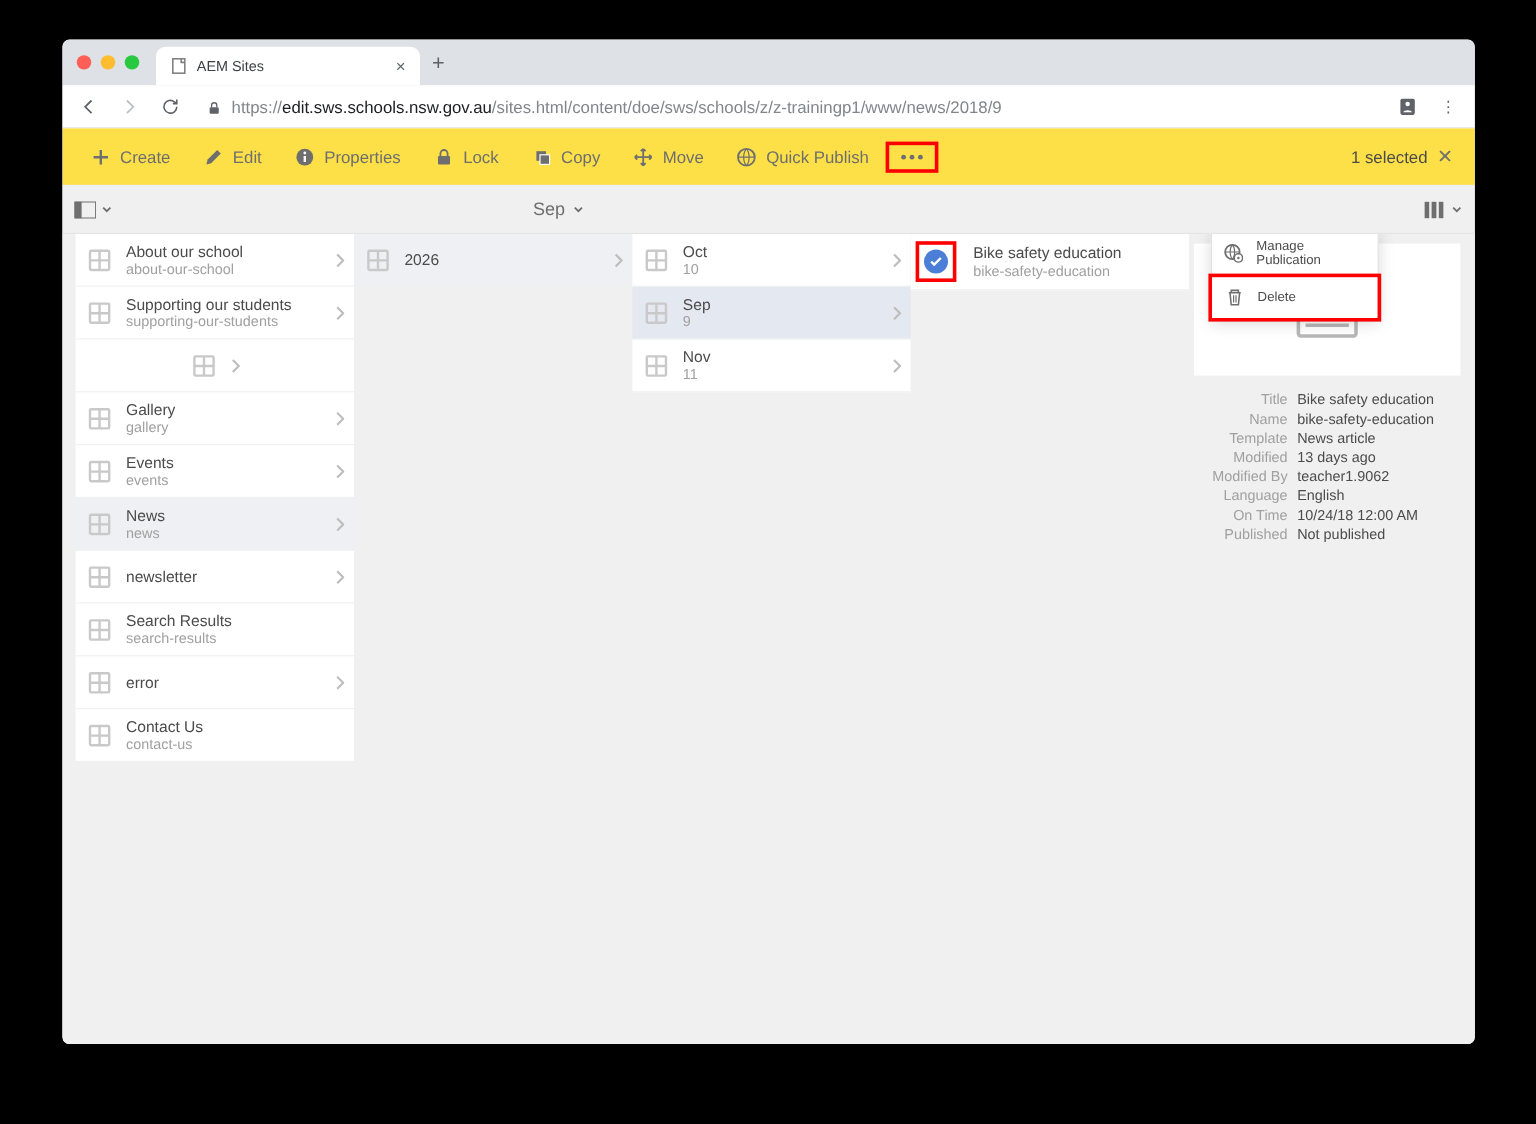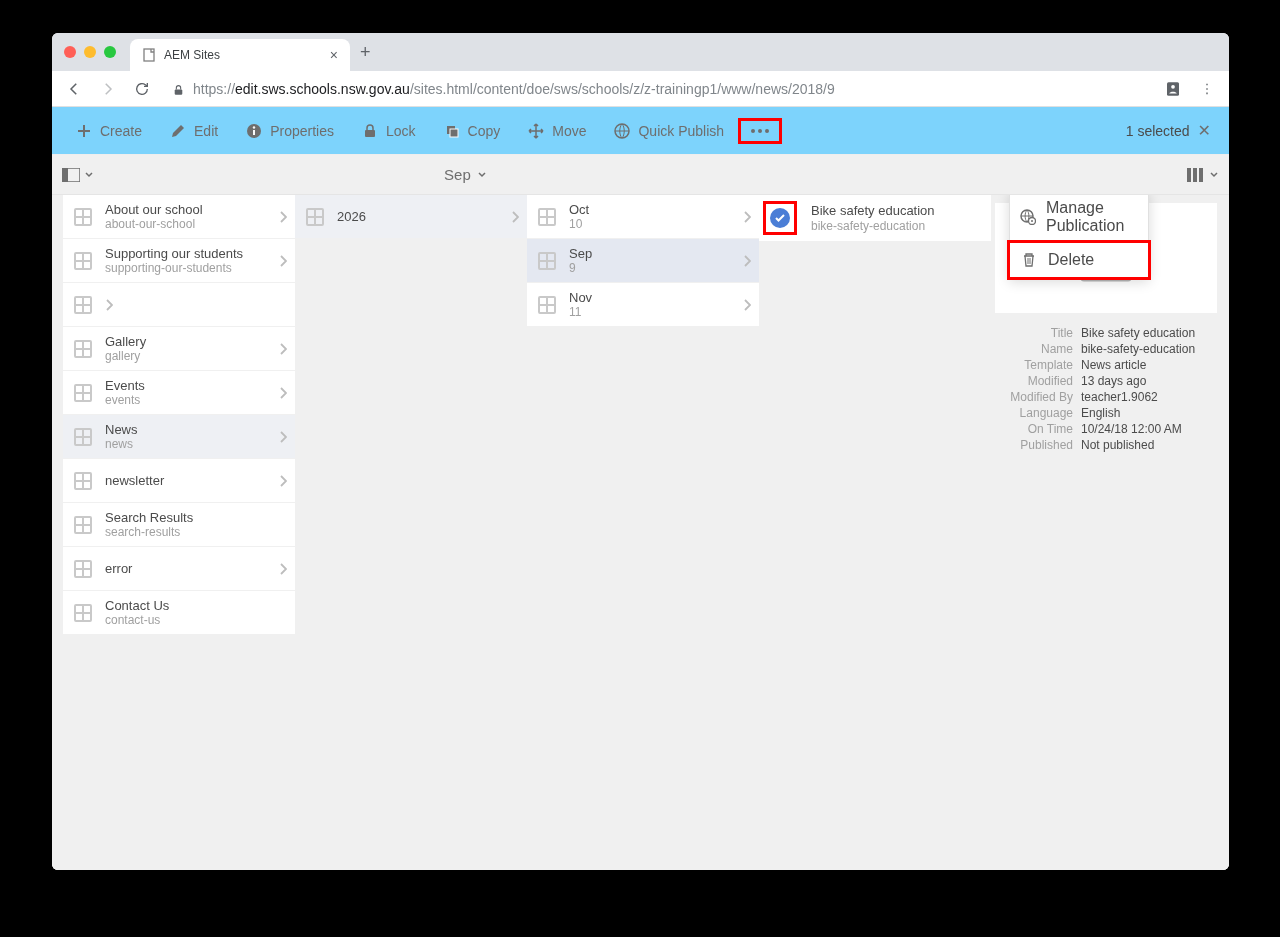--- a/index.html
+++ b/index.html
@@ -63,21 +63,21 @@
     gap:6px;
   }
   .nav-btn { width:28px; height:28px; display:flex; align-items:center; justify-content:center; color:#5f6368; border-radius:50%;}
   .url-field { flex:1; display:flex; align-items:flex-end; gap:8px; padding:0 10px; font-size:14px; color:#202124;}
   .url-dim { color:#80868b; }
   .lock-ico { color:#5f6368; font-size:13px;}
   .menu-dot { color:#5f6368; }
   
   .action-bar {
     height:48px;
-    background:#7dd3fc;
+    background:#fde047;
     display:flex;
     align-items:center;
     padding:0 10px;
     border-bottom:1px solid #eee;
   }
   .action-btn {
     display:flex; align-items:center; gap:8px;
     padding:0 14px; height:48px;
     color:#6e6e6e; font-size:14px;
     cursor:pointer;
@@ -108,20 +108,21 @@
   .col4 { width:232px; }
   .col-detail { flex:1; padding:8px 12px 8px 4px;}
   .row {
     background:#fff;
     border-bottom:1px solid #f0f0f0;
     display:flex; align-items:center;
     padding:6px 6px 6px 8px;
     min-height:44px;
     gap:10px;
     cursor:pointer;
+    justify-content:center;
   }
   .row.sel { background:#eef0f4; }
   .row.active { background:#e4e8f1; }
   .thumb { width:24px; height:24px; display:flex; align-items:center; justify-content:center;}
   .thumb svg { width:22px; height:22px; }
   .txtcol { flex:1; overflow:hidden; }
   .row .title { font-size:13px; color:#4b4b4b; line-height:1.2;}
   .row .sub { font-size:12px; color:#a0a0a0; line-height:1.2;}
   .chev { color:#bdbdbd; font-size:16px; padding-right:2px;}
   .check-hl { width:34px; height:34px; border:3px solid #ff0000; background:#fff; display:flex; align-items:center; justify-content:center; margin-left:-4px; margin-right:4px;}
@@ -131,21 +132,21 @@
   .dropdown {
     position:absolute;
     right:80px;
     top:-5px;
     width:140px;
     background:#fff;
     border:1px solid #e0e0e0;
     box-shadow:0 4px 12px rgba(0,0,0,.15);
     z-index:10;
   }
-  .dd-item { display:flex; align-items:center; gap:10px; padding:8px 10px; font-size:16px; color:#4b4b4b; cursor:pointer;}
+  .dd-item { display:flex; align-items:center; gap:10px; padding:8px 10px; font-size:11px; color:#4b4b4b; cursor:pointer;}
   .dd-item.hl { border:3px solid #ff0000; margin:-3px;}
   .dd-item .ico { width:18px; height:18px; display:flex; align-items:center; justify-content:center; color:#6e6e6e;}
   
   .detail-card { background:#fff; padding:28px 0; display:flex; align-items:center; justify-content:center; margin-bottom:12px;}
   .detail-card svg { width:54px; height:54px; }
   .meta-table { font-size:12px; }
   .meta-row { display:flex; padding:1px 0;}
   .meta-label { width:86px; text-align:right; color:#a0a0a0; padding-right:8px;}
   .meta-val { color:#4b4b4b; flex:1;}
   svg { display:block; }

